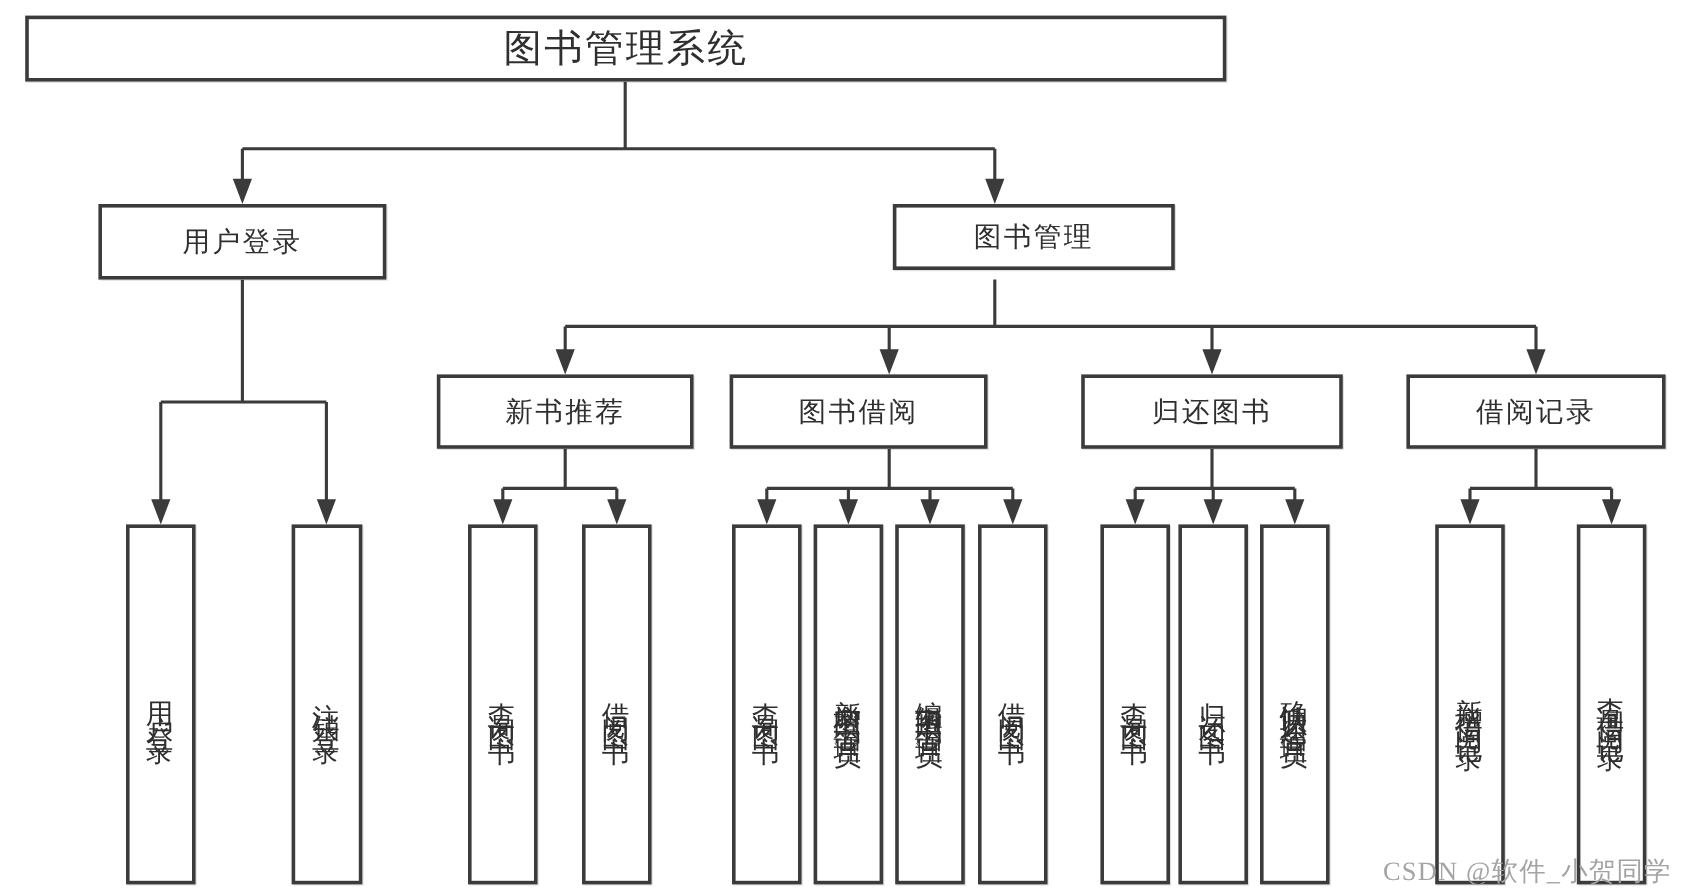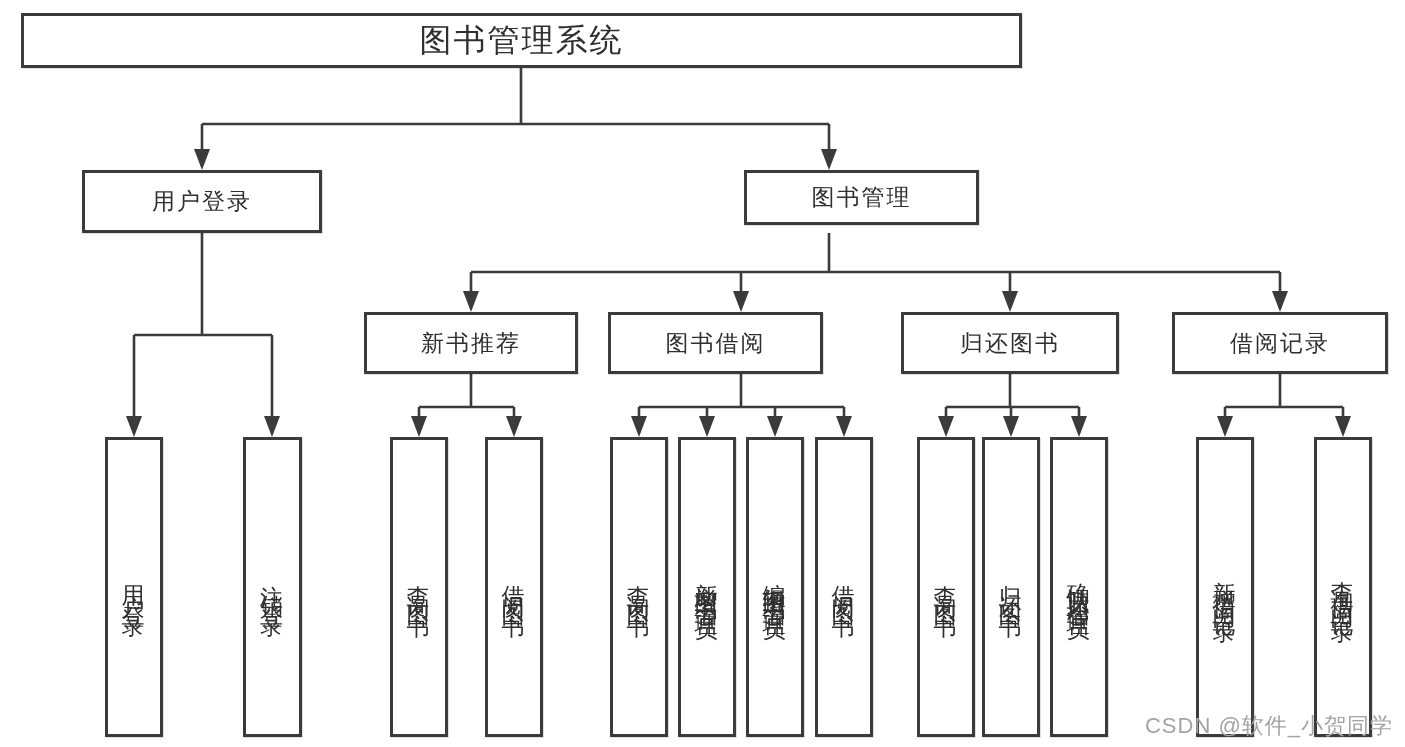--- a/index.html
+++ b/index.html
@@ -39,20 +39,21 @@
   .leaf.ls8 span{letter-spacing:8px;}
   .leaf.ls5 span{letter-spacing:5px;}
   .watermark{
     position:absolute;
     right:12px;
     bottom:6px;
     font-size:22px;
     color:var(--watermark);
     letter-spacing:1px;
     z-index:10;
+    font-family:Liberation Serif, serif;
   }
 </style>
 </head>
 <body>
 
 <div class="stage">
 
   <svg class="wires" viewBox="0 0 1405 747" aria-hidden="true">
     <path fill="none" stroke="var(--line)" stroke-width="2.6" d="
       M521,68 V124 M202,124 H829 M202,124 V166 M829,124 V166

